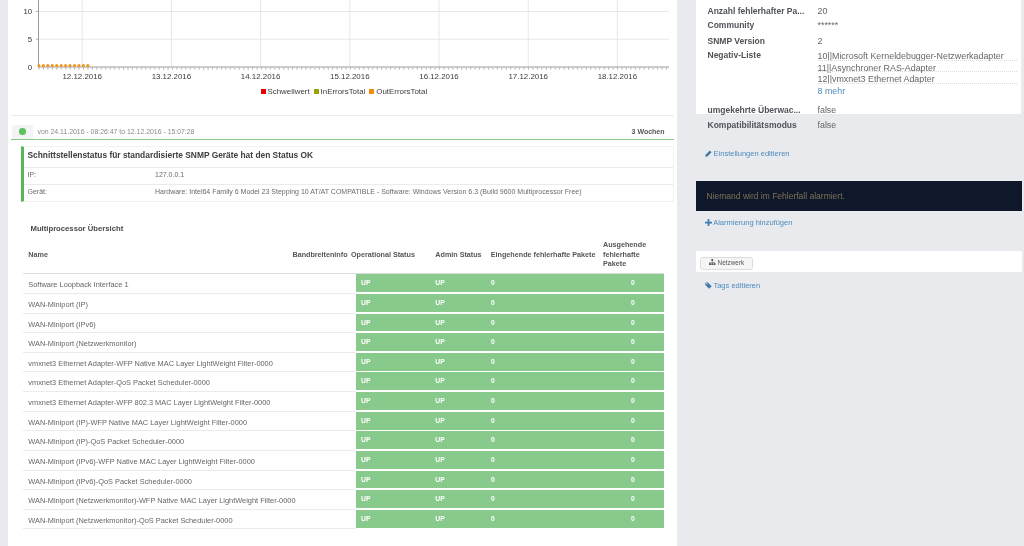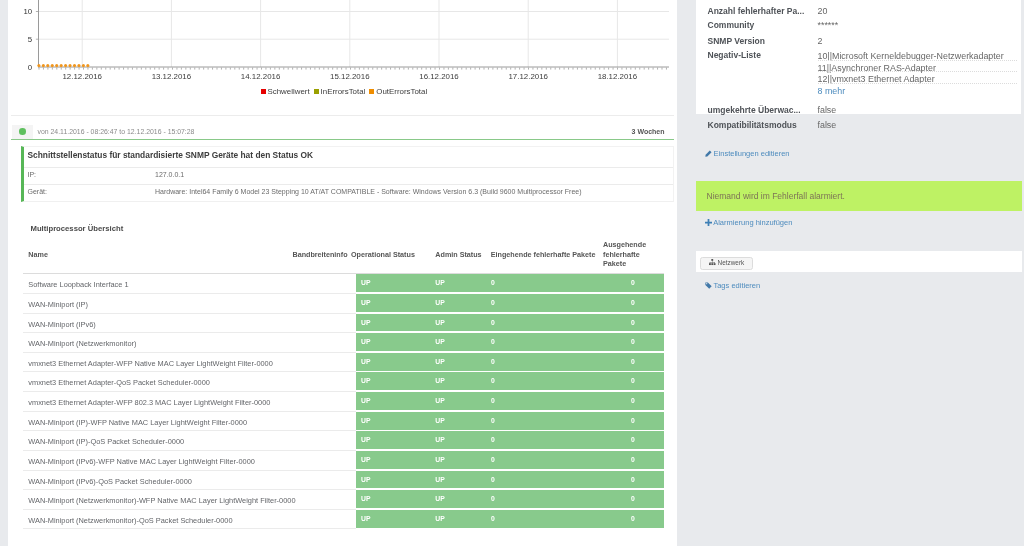--- a/index.html
+++ b/index.html
@@ -26,21 +26,21 @@
 .tname { position:absolute; left:5.3px; top:0; line-height:21px; font-size:7.4px; color:#636569; }
 .tg { position:absolute; left:333px; top:0; width:308px; height:17.8px; background:#88ca8c; }
 .tg span { position:absolute; top:0; line-height:17.8px; color:#fff; font-size:6.8px; font-weight:bold; }
 .tsep { position:absolute; left:0; top:18.6px; width:333px; height:1px; background:#ebebeb; }
 .card { background:#fff; }
 #card1 { left:696px; top:0; width:325px; height:114px; font-size:8.5px; }
 .lab1 { position:absolute; left:11.5px; font-weight:bold; color:#4f5358; line-height:12px; }
 .val1 { position:absolute; left:121.5px; color:#666; line-height:12px; font-size:8.9px; }
 .dot-sep { position:absolute; left:121.5px; width:199px; border-bottom:1px dotted #dcdcdc; }
 .lnk { color:#4e8cbe; }
-#ybox { left:696px; top:181px; width:326px; height:30px; background:#bef264; }
+#ybox { left:696px; top:181px; width:326px; height:30px; background:#0f172a; }
 #ybox span { position:absolute; left:10.5px; top:10px; font-size:8.5px; color:#7d7456; }
 #card2 { left:696px; top:250.5px; width:326px; height:21.5px; }
 #netzbtn { position:absolute; left:4.3px; top:6.2px; width:53px; height:13.5px; background:#f5f5f5; border:1px solid #dcdcdc; border-radius:2.5px; font-size:6.4px; color:#555; line-height:10.5px; text-align:center; }
 .linkrow { position:absolute; font-size:7.5px; color:#4e8cbe; }
 </style></head>
 <body>
 <div class="abs" id="gutterL"></div>
 <div class="abs" id="rpanel"></div>
 
 <svg width="669" height="112" style="position:absolute;left:8px;top:0">

